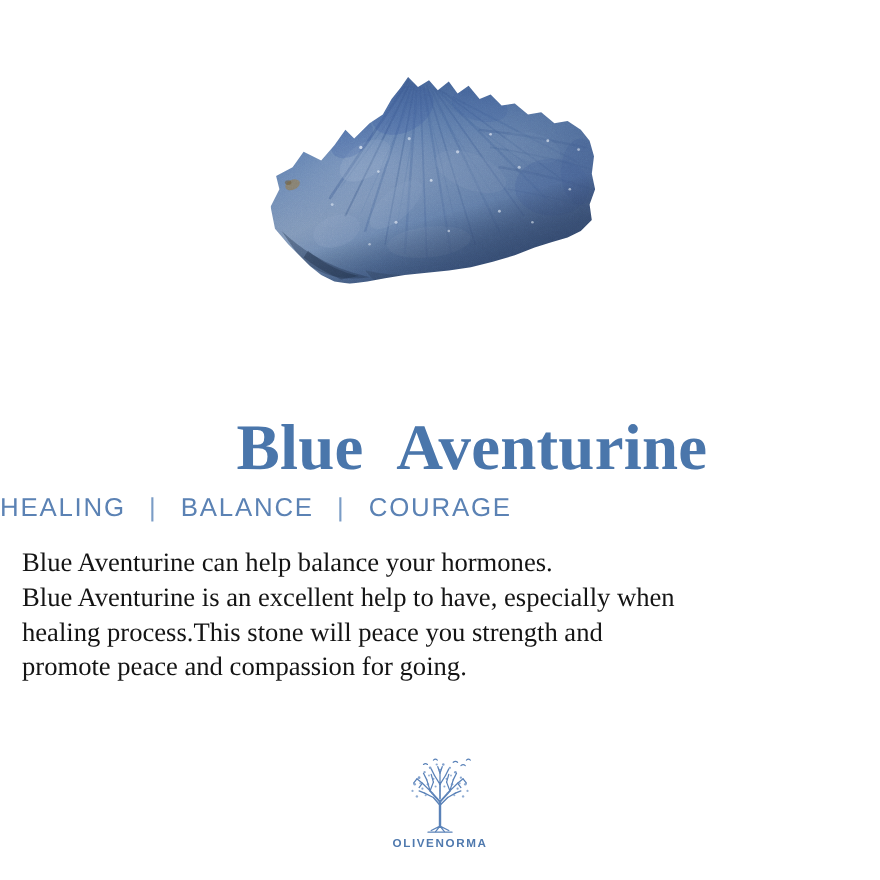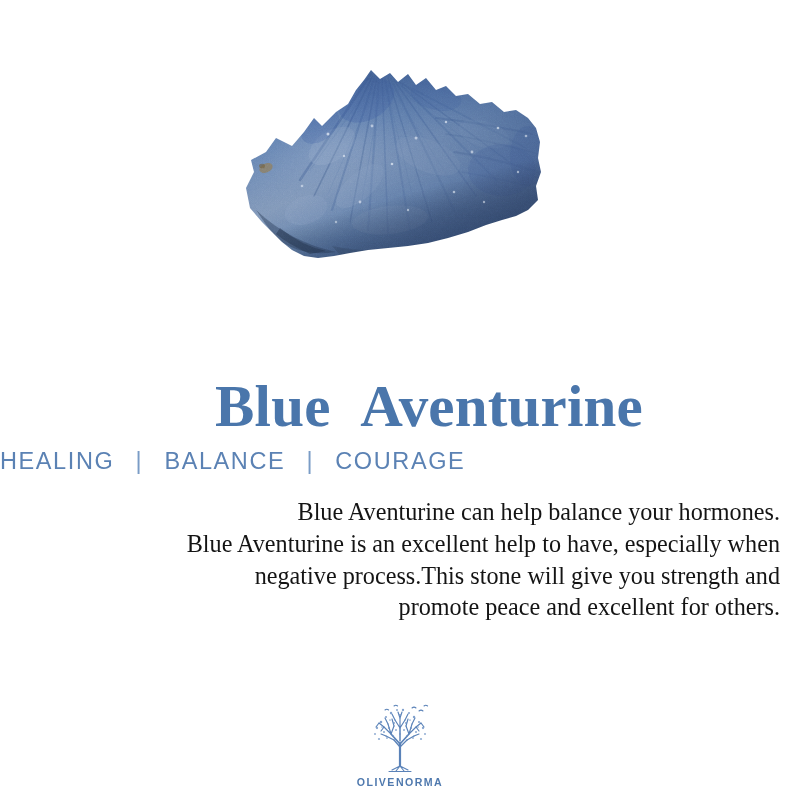--- a/index.html
+++ b/index.html
@@ -75,36 +75,36 @@
     color: #7a9cc6;
     font-weight: 300;
   }
 
   
   .body-copy {
     position: absolute;
     left: 20px;
     top: 496px;
     width: 760px;
-    text-align: right;
+    text-align: left;
     font-family: "Liberation Serif", "DejaVu Serif", serif;
     font-size: 24.2px;
     line-height: 31.8px;
     color: #141414;
   }
   .body-copy .ln {
     display: block;
     white-space: nowrap;
   }
 
   
   .logo {
     position: absolute;
     left: 0;
-    top: 703px;
+    top: 688px;
     width: 800px;
     text-align: center;
   }
   .logo-mark {
     display: block;
     margin: 0 auto;
   }
   .logo-word {
     display: block;
     margin-top: 1px;
@@ -288,22 +288,22 @@
     <span class="kw">HEALING</span>
     <span class="sep">|</span>
     <span class="kw">BALANCE</span>
     <span class="sep">|</span>
     <span class="kw">COURAGE</span>
   </div>
 
   <div class="body-copy">
     <span class="ln">Blue Aventurine can help balance your hormones.</span>
     <span class="ln">Blue Aventurine is an excellent help to have, especially when</span>
-    <span class="ln">negative process.This stone will give you strength and</span>
-    <span class="ln">promote peace and excellent for others.</span>
+    <span class="ln">healing process.This stone will peace you strength and</span>
+    <span class="ln">promote peace and compassion for going.</span>
   </div>
 
   <div class="logo">
     <svg class="logo-mark" width="66" height="72" viewBox="0 0 66 72" aria-label="Olivenorma tree logo">
       <g stroke="#5a82b8" fill="none" stroke-linecap="round" stroke-width="1.15">
 
         <path d="M33,63 L33,40" stroke-width="2.2"></path>
 
         <path d="M33,63 L25,67 M33,63 L41,67 M33,63 L29,68 M33,63 L37,68"></path>
         <path d="M22,68.5 L44,68.5" stroke-width="1.0"></path>

